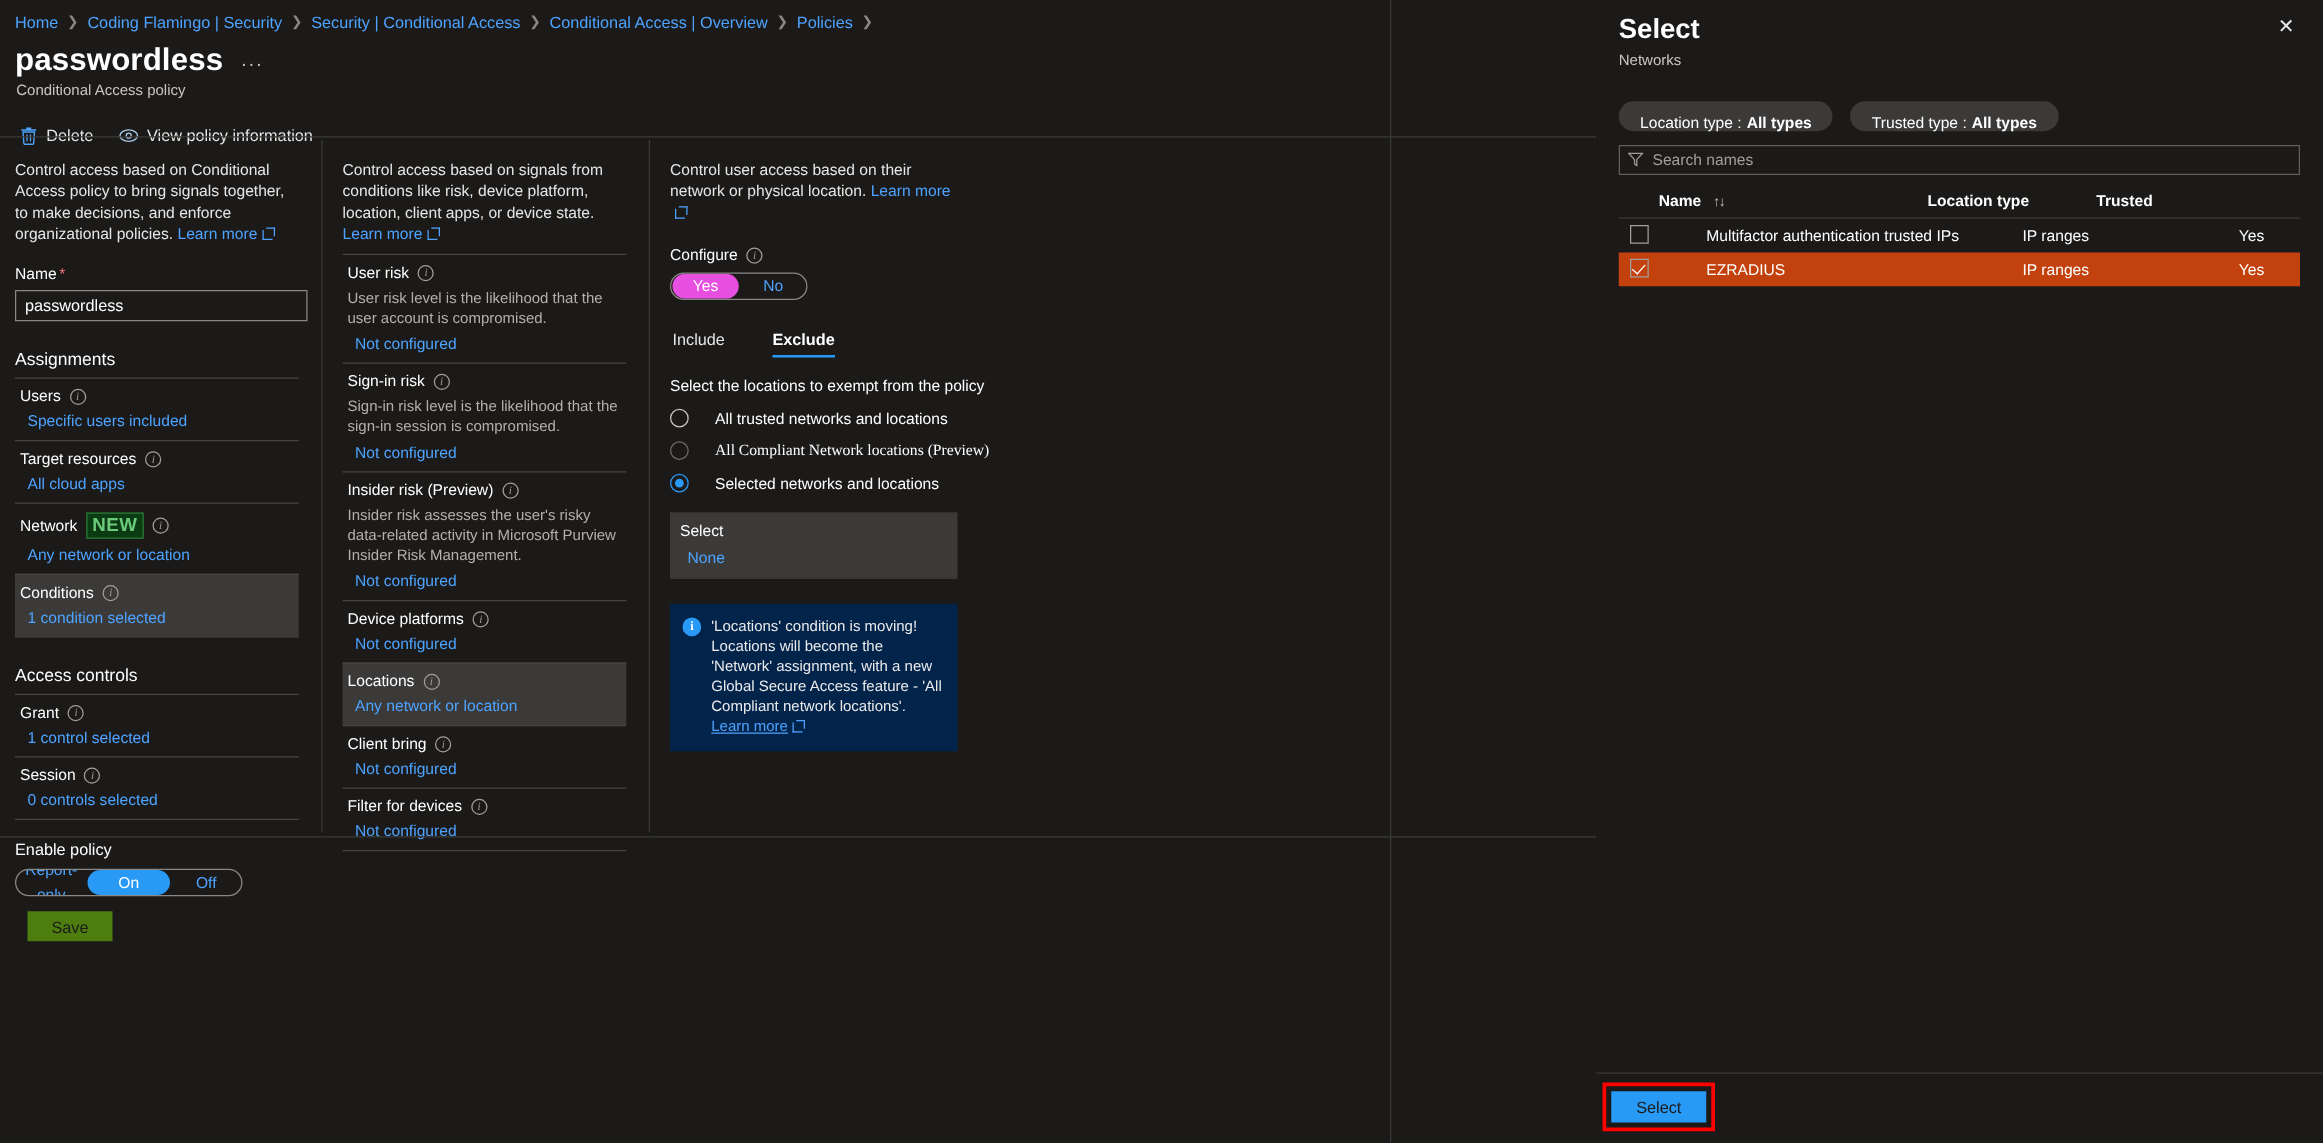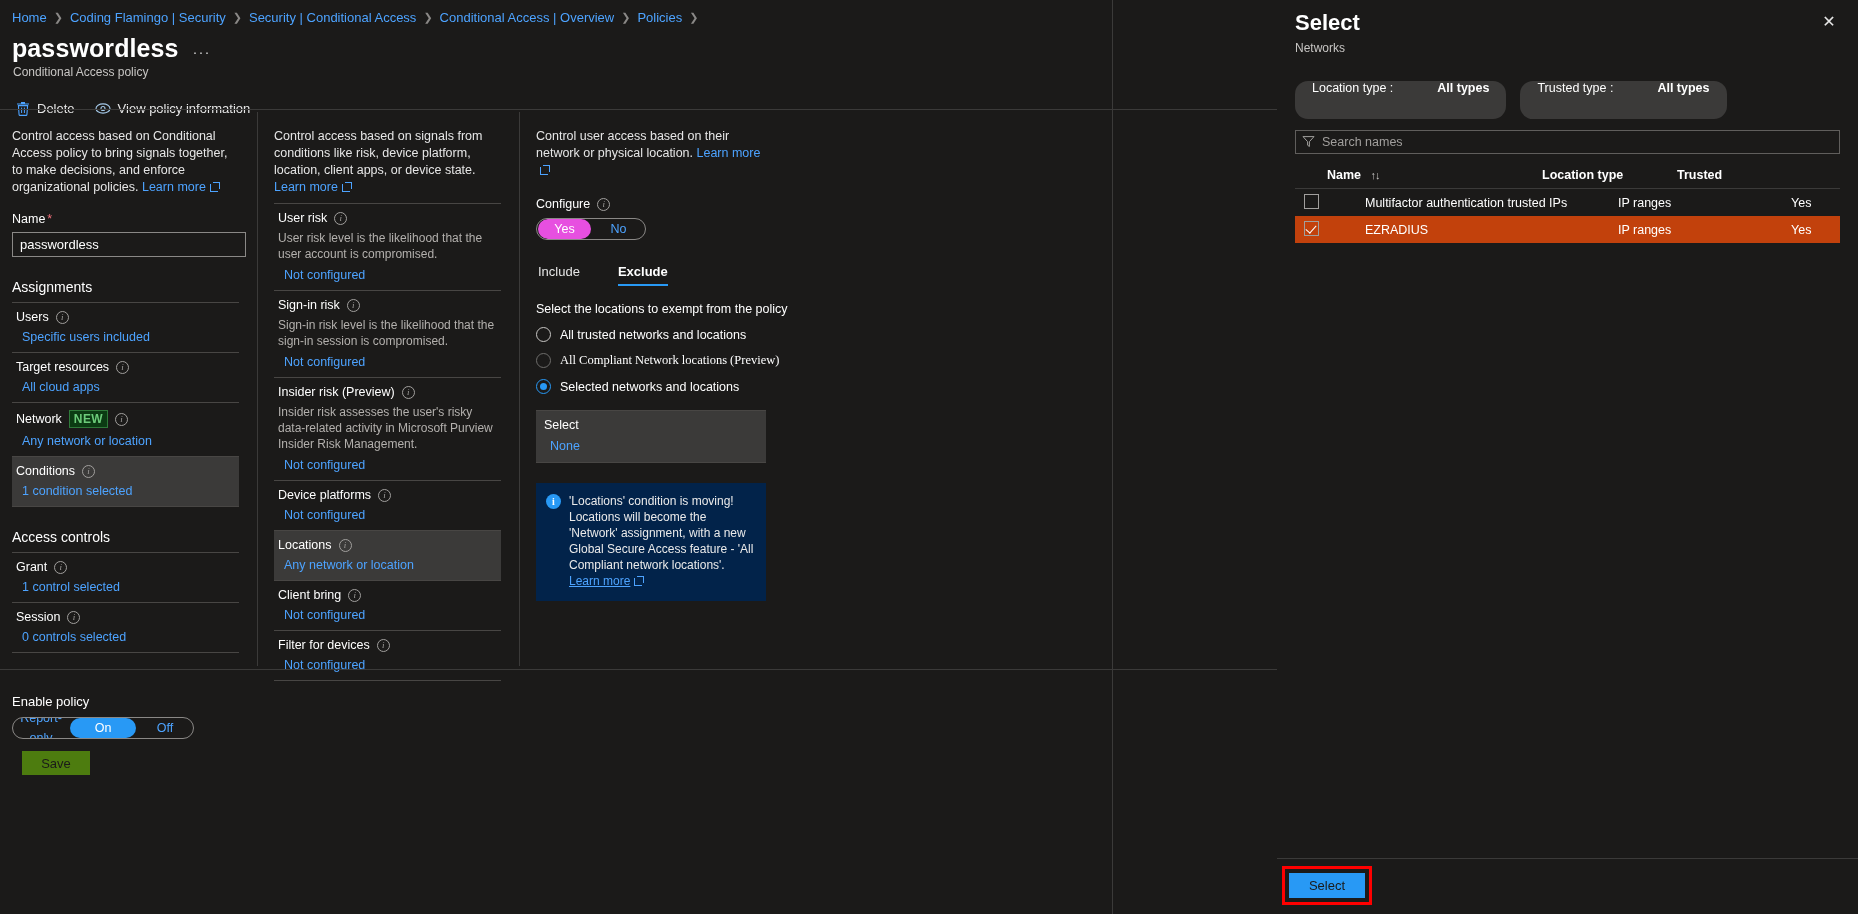--- a/index.html
+++ b/index.html
@@ -100,21 +100,21 @@
     width: 13px; height: 13px; border-radius: 50%;
     border: 1px solid #a19f9d; color: #a19f9d;
     font-size: 9px; font-style: italic; line-height: 1;
     font-family: "Liberation Serif", serif;
     cursor: pointer;
   }
   .badge-new {
     display: inline-block;
     background: #0b3b13; color: #6ccb7a;
     border: 1px solid #2f7a3a;
-    font-size: 12px; font-weight: 700; letter-spacing: .4px;
+    font-size: 15px; font-weight: 700; letter-spacing: .4px;
     padding: 1px 4px;
   }
 
   
   .cond-desc { font-size: 12px; color: #b3b0ad; line-height: 16px; margin-top: 5px; }
 
   
   .configure-label { display:flex; align-items:flex-end; gap:7px; font-size:12.5px; margin-top:18px;}
   .pill-toggle {
     margin-top: 7px;
@@ -129,21 +129,21 @@
     line-height: 20px; color: #4da3ff; cursor: pointer;
   }
   .pill-toggle .opt.on-magenta { background: #e74fe0; color: #ffffff; border-radius: 12px; margin: 1px; }
 
   .tabs { display: flex; gap: 38px; margin-top: 24px; padding-left: 2px;}
   .tab { font-size: 13px; color: #e6e6e6; padding-bottom: 5px; cursor: pointer; }
   .tab.active { font-weight: 700; color: #ffffff; border-bottom: 2px solid #2899f5; }
 
   .subtext { font-size: 12.5px; margin-top: 16px; color: #ffffff; }
 
-  .radio-row { display: flex; align-items: center; gap: 9px; margin-top: 11px; font-size: 12.5px; cursor: pointer;}
+  .radio-row { display: flex; align-items: center; gap: 21px; margin-top: 11px; font-size: 12.5px; cursor: pointer;}
   .radio {
     width: 15px; height: 15px; border-radius: 50%;
     border: 1px solid #c8c6c4; flex: none;
     display: inline-block; position: relative;
   }
   .radio.checked { border-color: #2899f5; }
   .radio.checked::after {
     content:""; position:absolute; left:3px; top:3px;
     width:7px; height:7px; border-radius:50%; background:#2899f5;
   }
@@ -175,21 +175,21 @@
     display: flex; align-items: center; justify-content: center;
     margin-top: 1px;
   }
   .infobar a { text-decoration: underline; }
 
   
   #main-footer {
     position: absolute; left: 0; bottom: 0;
     width: 1277px; height: 245px;
     border-top: 1px solid #3b3a39;
-    padding: 24px 0 0 12px;
+    padding: 2px 0 0 12px;
   }
   #enable-label { font-size: 13px; }
   #enable-toggle {
     margin-top: 8px;
     display: inline-flex; align-items: center;
     border: 1px solid #8a8886; border-radius: 14px;
     height: 22px; width: 182px; overflow: hidden;
   }
   #enable-toggle .opt { flex: 1; text-align: center; font-size: 12.5px; line-height: 20px; color: #4da3ff; cursor: pointer; }
   #enable-toggle .opt.on-blue { background: #2899f5; color: #ffffff; border-radius: 12px; margin: 1px; flex: 0 0 66px;}
@@ -212,23 +212,23 @@
   #fly-sub { font-size: 12px; color: #c8c6c4; margin-top: 5px; }
   #fly-close {
     position: absolute; right: 16px; top: 8px;
     width: 26px; height: 26px; cursor: pointer;
     display: flex; align-items: center; justify-content: center;
     color: #e6e6e6; font-size: 16px;
   }
   #fly-filters { display: flex; gap: 14px; padding: 26px 0 0 18px; }
   .filter-pill {
     background: #3b3a39; color: #ffffff;
-    border-radius: 13px; height: 38px;
-    display: flex; align-items: flex-start;
-    padding: 0 17px; font-size: 12.5px; cursor: pointer; gap: 40px;
+    border-radius: 13px; height: 24px;
+    display: flex; align-items: flex-end;
+    padding: 0 17px; font-size: 12.5px; cursor: pointer;
   }
   .filter-pill b { font-weight: 700; margin-left: 4px; }
 
   #search-wrap { margin: 11px 16px 0 18px; position: relative; }
   #search-input {
     width: 545px; height: 24px;
     background: #1b1a19; border: 1px solid #605e5c;
     color: #ffffff; font-size: 12.5px;
     padding: 0 8px 0 26px;
     font-family: "Liberation Sans", sans-serif;

